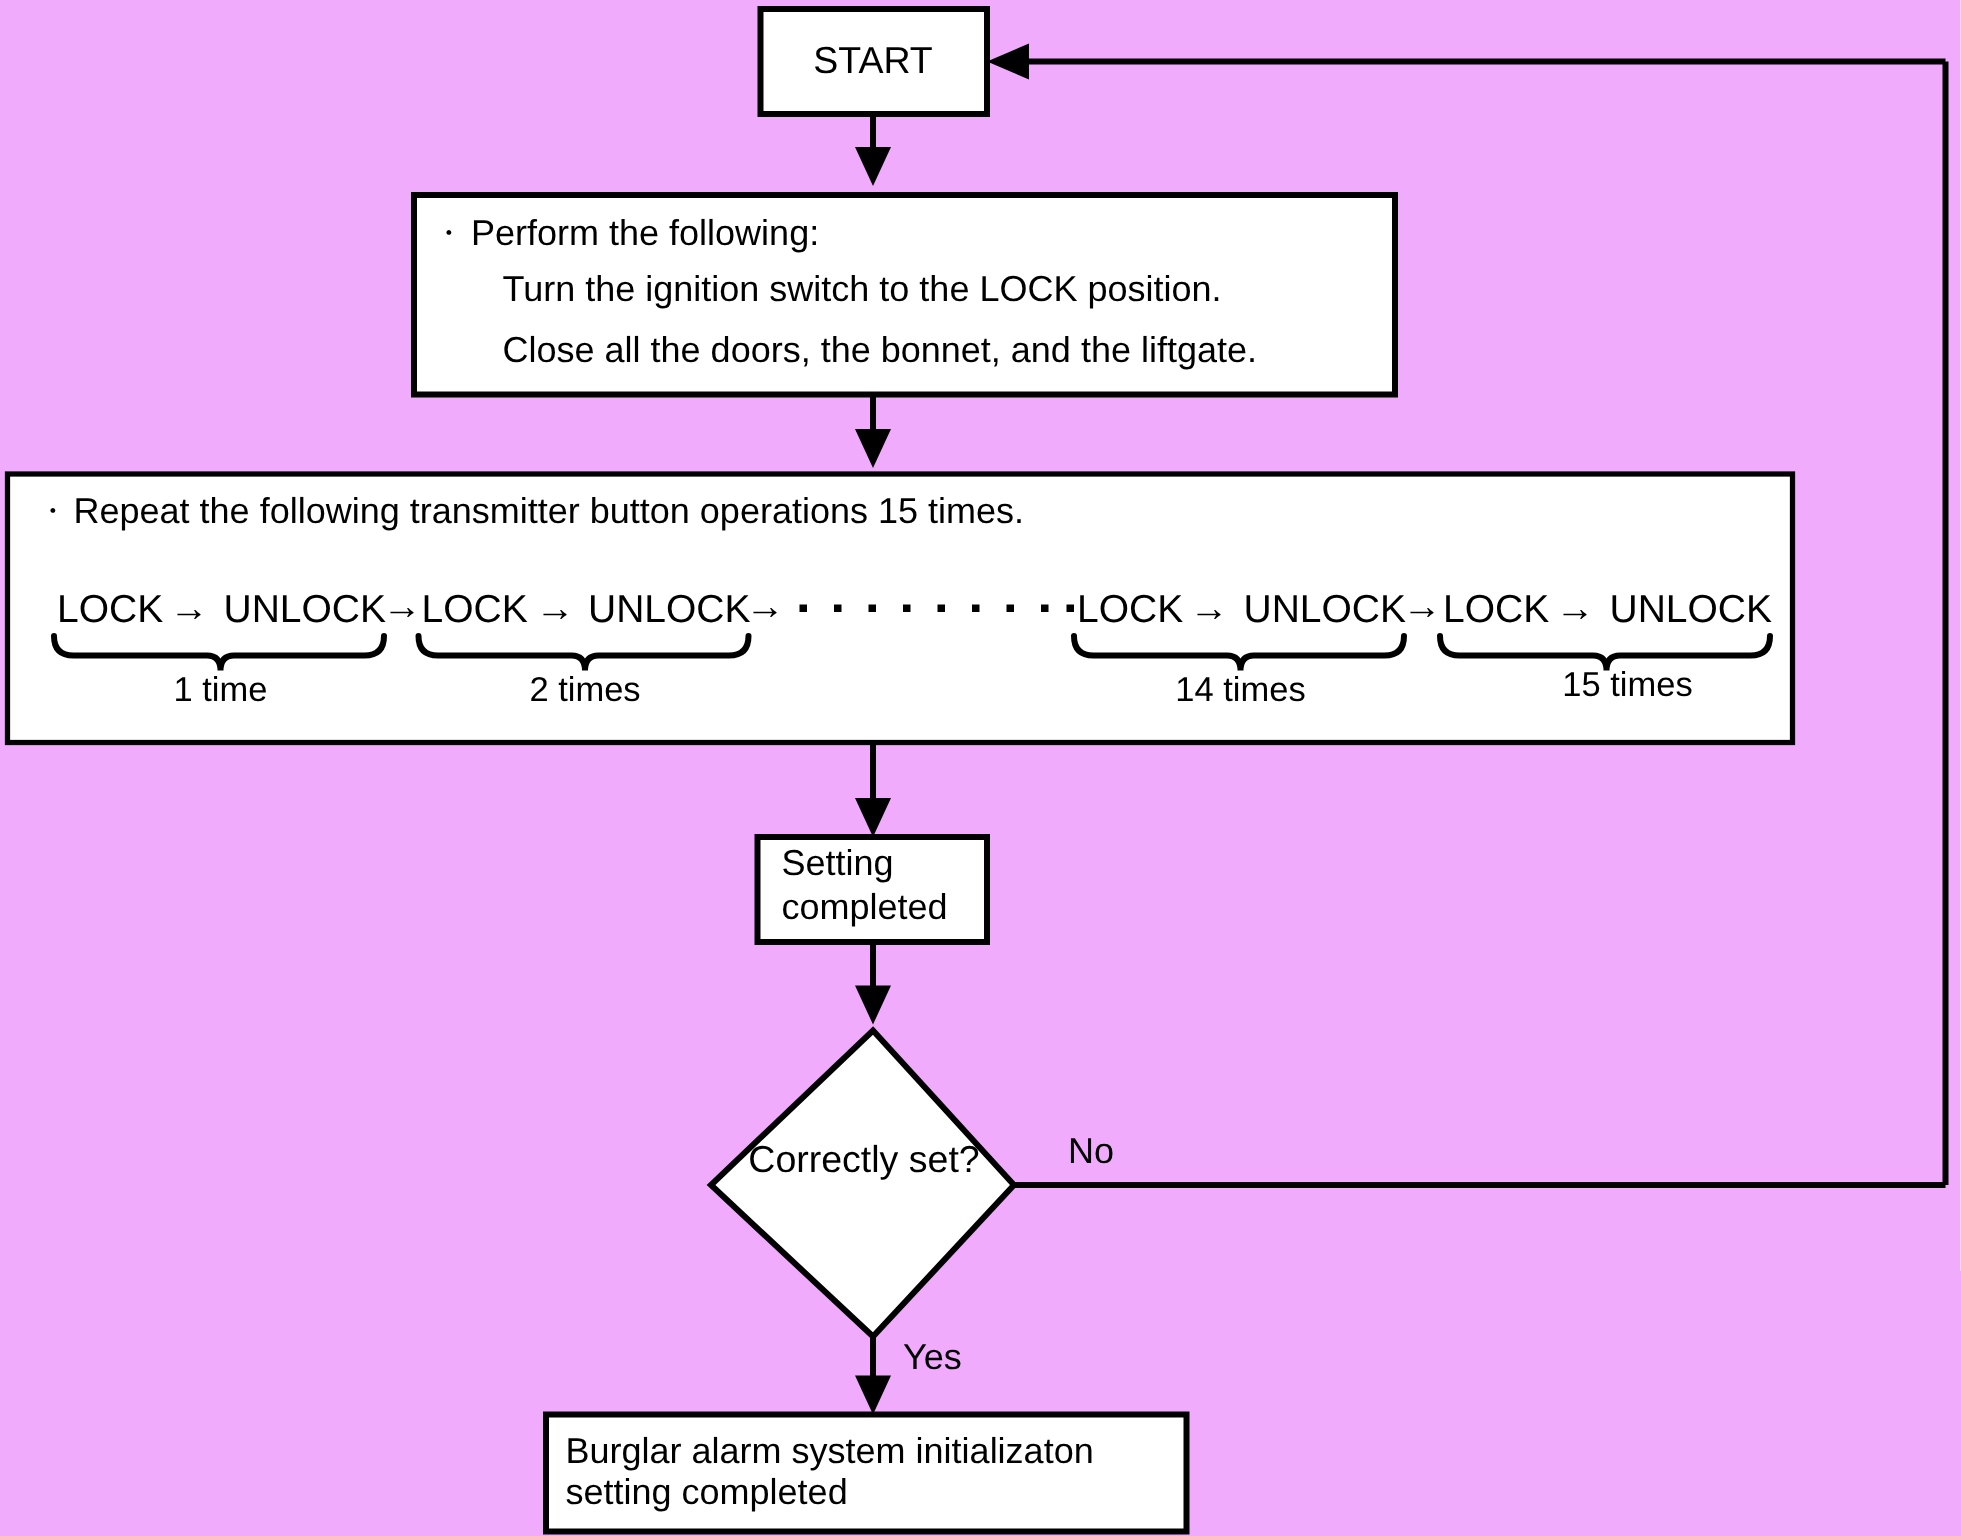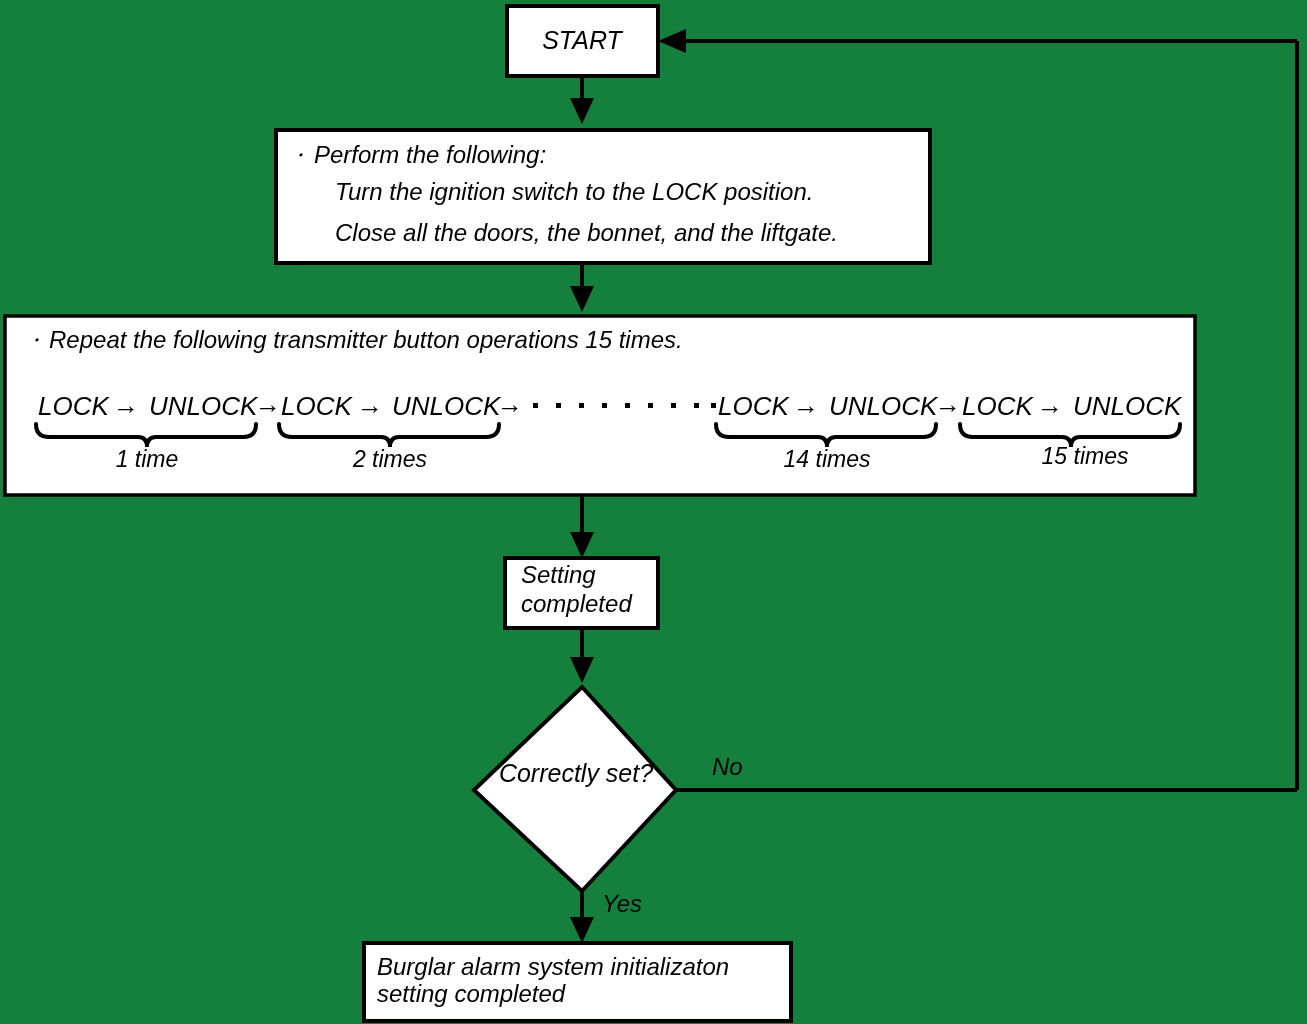--- a/index.html
+++ b/index.html
@@ -10,22 +10,21 @@
   body {
     width: 1307px;
     height: 1024px;
     overflow: hidden;
     font-family: "Liberation Sans", sans-serif;
   }
   #flowchart-root {
     position: relative;
     width: 1307px;
     height: 1024px;
-    background: #15803d;
-    font-style: italic;
+    background: #f0abfc;
   }
   svg.chart-svg {
     position: absolute;
     left: 0;
     top: 0;
     width: 1307px;
     height: 1024px;
     display: block;
   }
   .node-box {

